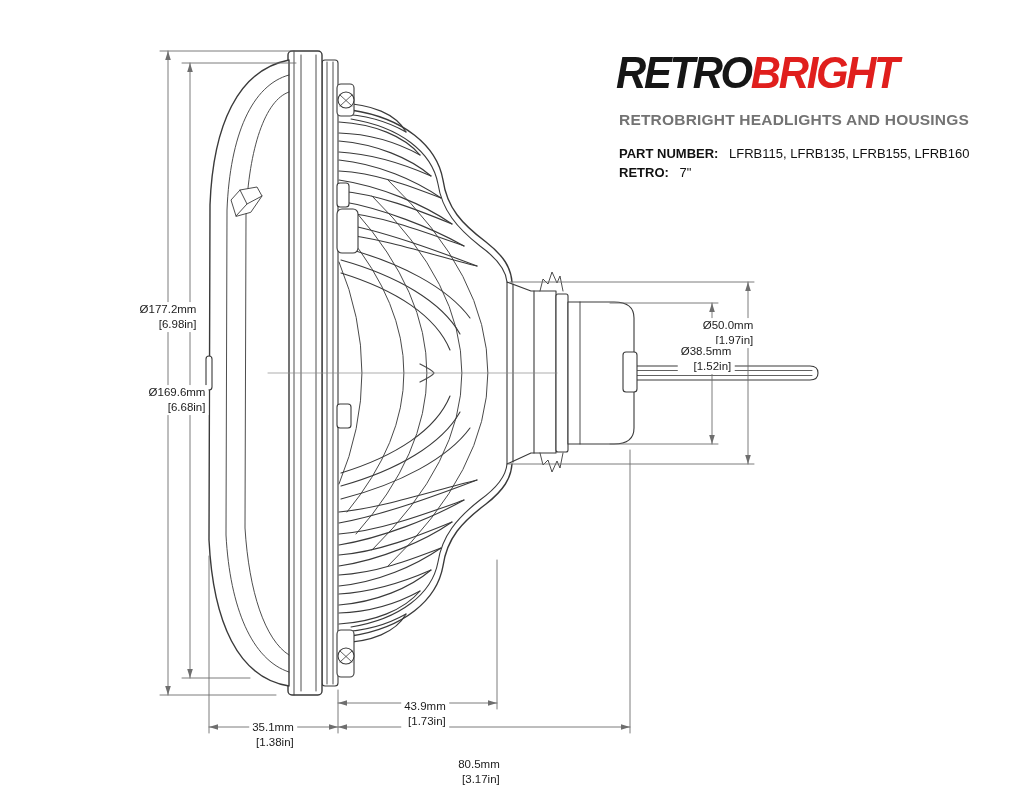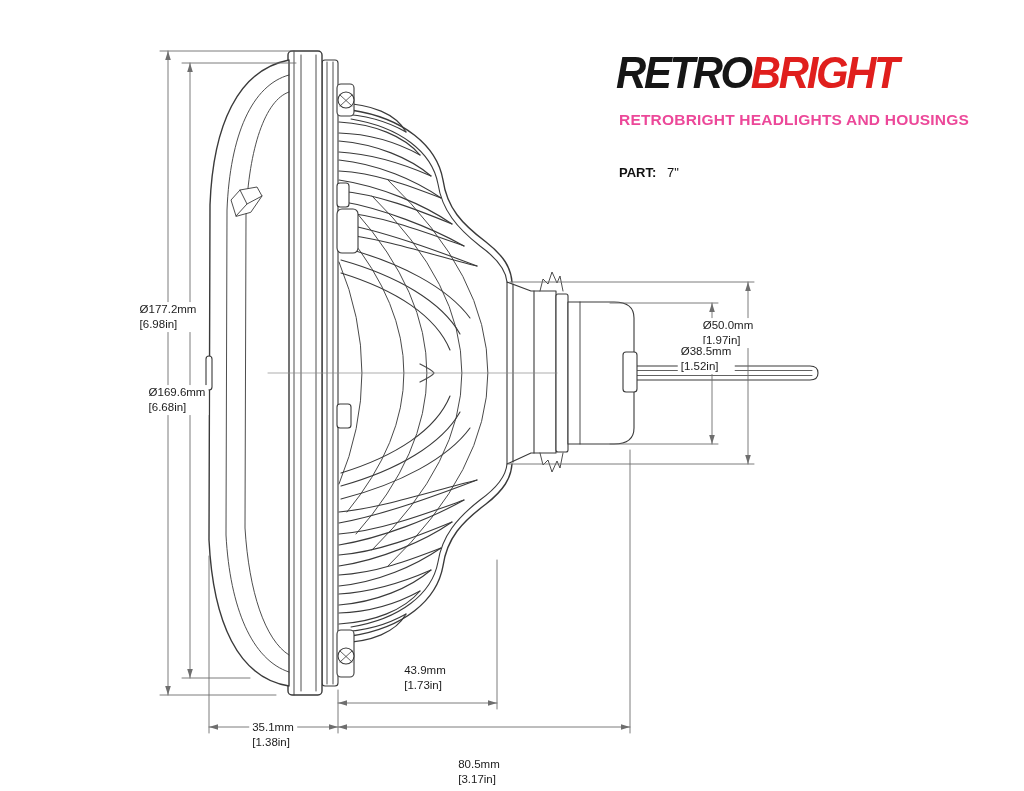--- a/index.html
+++ b/index.html
@@ -4,35 +4,35 @@
 <style>
   html,body{margin:0;padding:0;background:#e9e9e9;}
   #stage{
     position:relative;width:1024px;height:791px;background:#ffffff;
     overflow:hidden;font-family:"Liberation Sans",sans-serif;
   }
   #drawing-svg{position:absolute;left:0;top:0;}
   
   .dim{
     position:absolute;transform:translate(-50%,-50%);
-    background:#ffffff;text-align:left;
+    background:#ffffff;text-align:right;
     font:11.5px/1.3 "Liberation Sans",sans-serif;
     color:#1c1c1c;padding:0 3px;white-space:nowrap;
   }
   .dim span{display:block;}
   
   .logo{
     position:absolute;left:616px;top:50px;height:50px;
     font-style:italic;font-weight:bold;font-size:45px;line-height:46px;
     letter-spacing:-2.5px;transform:scaleX(0.93);transform-origin:left top;
     white-space:nowrap;
   }
   .title-line{
     position:absolute;left:619px;top:111px;
-    font-weight:bold;font-size:15.5px;color:#ec4899;letter-spacing:0.2px;white-space:nowrap;
+    font-weight:bold;font-size:15.5px;color:#737373;letter-spacing:0.2px;white-space:nowrap;
   }
   .part-line{
     position:absolute;left:619px;top:146px;
     font-size:13px;color:#111;white-space:nowrap;
   }
   .size-line{
     position:absolute;left:619px;top:165px;
     font-size:13px;color:#111;white-space:nowrap;
   }
   .bold{font-weight:bold;}
@@ -217,31 +217,35 @@
     <span>[1.97in]</span>
   </div>
   <div class="dim" style="left:706px;top:359px">
     <span>Ø38.5mm</span>
     <span>[1.52in]</span>
   </div>
   <div class="dim" style="left:273px;top:735px">
     <span>35.1mm</span>
     <span>[1.38in]</span>
   </div>
-  <div class="dim" style="left:425px;top:678px">
+  <div class="dim" style="left:425px;top:714px">
     <span>43.9mm</span>
     <span>[1.73in]</span>
   </div>
   <div class="dim" style="left:479px;top:772px">
     <span>80.5mm</span>
     <span>[3.17in]</span>
   </div>
 
   <div class="logo">
     <span style="color: rgb(22, 22, 22);">RETRO</span><span style="color: rgb(224, 31, 29);">BRIGHT</span>
   </div>
   <div class="title-line">RETROBRIGHT HEADLIGHTS AND HOUSINGS</div>
+  <div class="part-line">
+    <span class="bold">PART NUMBER:</span>
+    <span class="val">LFRB115, LFRB135, LFRB155, LFRB160</span>
+  </div>
   <div class="size-line">
-    <span class="bold">PART:</span>
+    <span class="bold">RETRO:</span>
     <span class="val">7"</span>
   </div>
 
 </div>
 
 </body></html>

